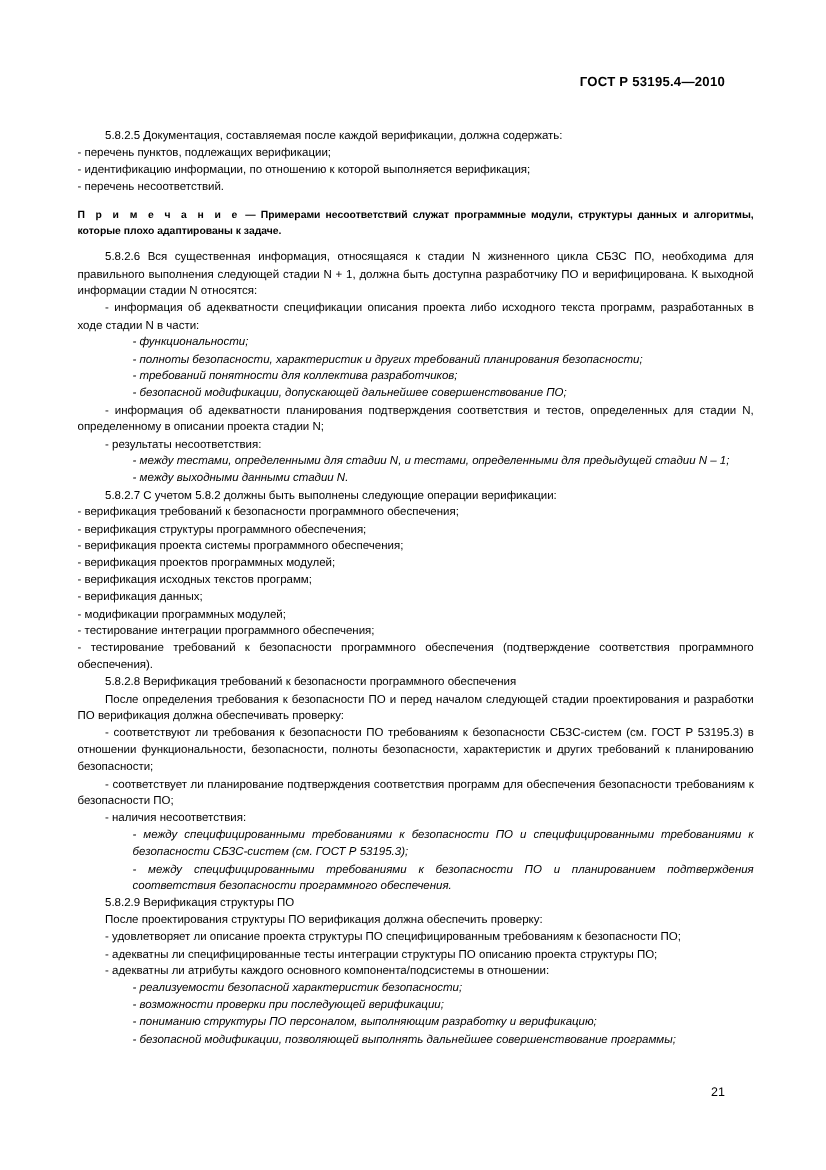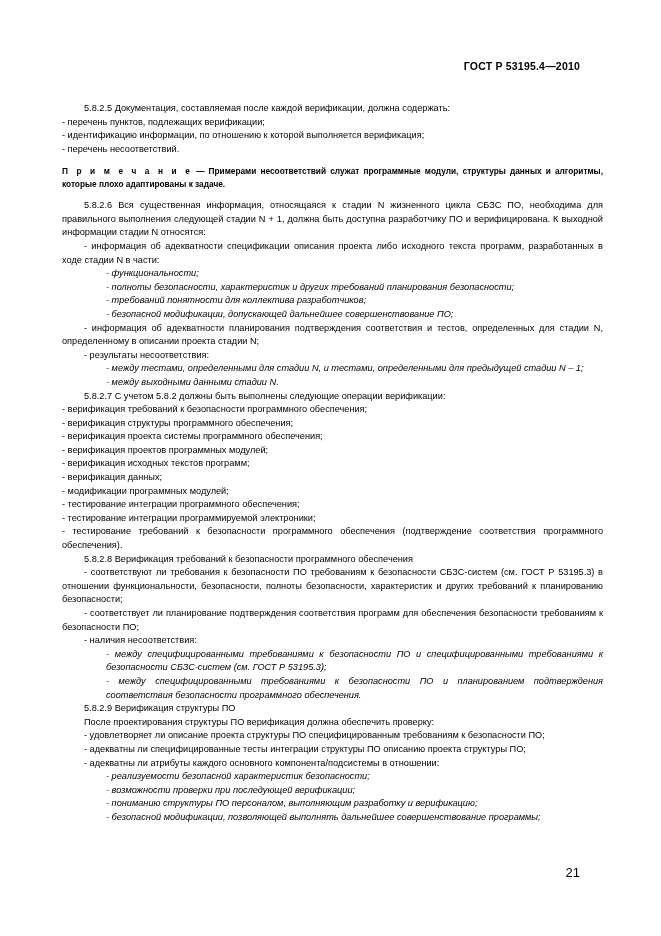--- a/index.html
+++ b/index.html
@@ -57,21 +57,21 @@
     letter-spacing: 2.2px;
   }
   .note b {
     font-weight: bold;
   }
   .lvl2 { padding-left: 44px; font-style: italic; }
   .pagenum {
     position: absolute;
     bottom: 56px;
     right: 58px;
-    font-size: 13px;
+    font-size: 10px;
   }
 </style>
 </head>
 <body>
 
 <div class="page">
 
   <div class="header">ГОСТ Р 53195.4—2010</div>
 
   <div class="content">
@@ -96,24 +96,24 @@
 
     <p class="p indent">5.8.2.7  С учетом 5.8.2 должны быть выполнены следующие операции верификации:</p>
     <p class="p">- верификация требований к безопасности программного обеспечения;</p>
     <p class="p">- верификация структуры программного обеспечения;</p>
     <p class="p">- верификация проекта системы программного обеспечения;</p>
     <p class="p">- верификация проектов программных модулей;</p>
     <p class="p">- верификация исходных текстов программ;</p>
     <p class="p">- верификация данных;</p>
     <p class="p">- модификации программных модулей;</p>
     <p class="p">- тестирование интеграции программного обеспечения;</p>
-    <p class="p">- тестирование интеграции программируемой электроники;</p>
     <p class="p">- тестирование требований к безопасности программного обеспечения (подтверждение соответствия программного обеспечения).</p>
 
     <p class="p indent">5.8.2.8  Верификация требований к безопасности программного обеспечения</p>
+    <p class="p indent">После определения требования к безопасности ПО и перед началом следующей стадии проектирования и разработки ПО верификация должна обеспечивать проверку:</p>
     <p class="p indent">- соответствуют ли требования к безопасности ПО требованиям к безопасности СБЗС-систем (см. ГОСТ Р 53195.3) в отношении функциональности, безопасности, полноты безопасности, характеристик и других требований к планированию безопасности;</p>
     <p class="p indent">- соответствует ли планирование подтверждения соответствия программ для обеспечения безопасности требованиям к безопасности ПО;</p>
     <p class="p indent">- наличия несоответствия:</p>
     <p class="p lvl2">- между специфицированными требованиями к безопасности ПО и специфицированными требованиями к безопасности СБЗС-систем (см. ГОСТ Р 53195.3);</p>
     <p class="p lvl2">- между специфицированными требованиями к безопасности ПО и планированием подтверждения соответствия безопасности программного обеспечения.</p>
 
     <p class="p indent">5.8.2.9  Верификация структуры ПО</p>
     <p class="p indent">После проектирования структуры ПО верификация должна обеспечить проверку:</p>
     <p class="p indent">- удовлетворяет ли описание проекта структуры ПО специфицированным требованиям к безопасности ПО;</p>
     <p class="p indent">- адекватны ли специфицированные тесты интеграции структуры ПО описанию проекта структуры ПО;</p>

